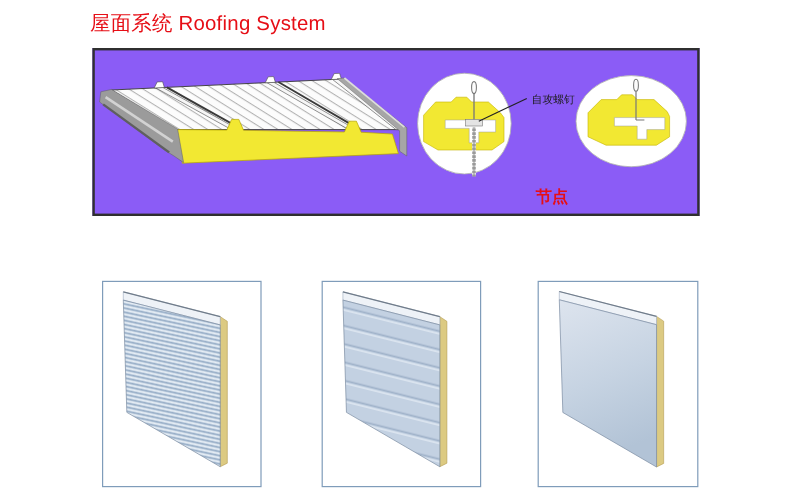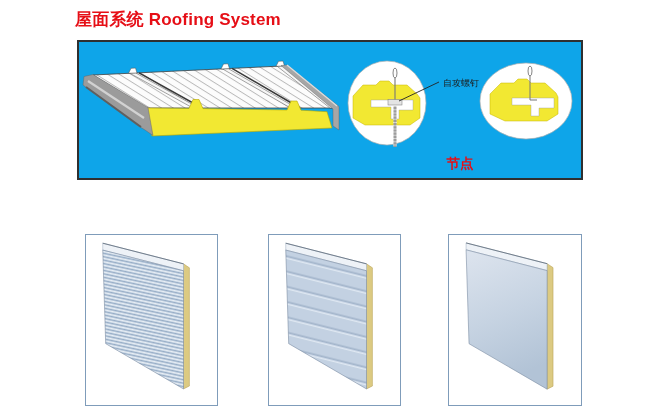--- a/index.html
+++ b/index.html
@@ -1,23 +1,23 @@
 <!DOCTYPE html>
 <html style="--accent-red: #e60e16; --foam-yellow: #f2e832; --foam-edge-tan: #dcca82; --panel-face-blue: #c6d4e4; --roof-box-border: #2f2f2f; --wall-box-border: #7f9cba;"><head>
 <meta charset="utf-8">
 <style>
   html,body{margin:0;padding:0;background:#ffffff;}
   .page{position:relative;width:660px;height:412px;background:#fff;overflow:hidden;
         font-family:"Liberation Sans",sans-serif;}
-  .sec-title{position:absolute;margin:0;font-size:17px;font-weight:bold;
+  .sec-title{position:absolute;margin:0;font-size:17px;font-weight:normal;
              color:var(--accent-red,#e60e16);white-space:nowrap;letter-spacing:0.2px;}
   #roofing-title{left:75px;top:8px;}
   #wall-title{left:75px;top:194px;}
   .roof-box{position:absolute;left:77px;top:40px;width:506px;height:140px;
-            border:2px solid var(--roof-box-border,#2f2f2f);box-sizing:border-box;background:#0ea5e9;}
+            border:2px solid var(--roof-box-border,#2f2f2f);box-sizing:border-box;background:#8b5cf6;}
   .roof-box svg{position:absolute;left:-2px;top:-2px;width:506px;height:140px;}
   .wall-card{position:absolute;top:234px;width:133px;height:172px;background:#fff;
              border:1px solid var(--wall-box-border,#7f9cba);box-sizing:border-box;}
   #wall-card-1{left:85px;}
   #wall-card-2{left:268px;}
   #wall-card-3{left:448px;width:134px;}
   .wall-card svg{position:absolute;left:0;top:0;width:100%;height:100%;}
   svg text{font-family:"Liberation Sans",sans-serif;}
   .callout-t{font-size:9px;fill:#1c1c1c;}
   .red-t{font-size:13.5px;font-weight:bold;fill:var(--accent-red,#e60e16);}

